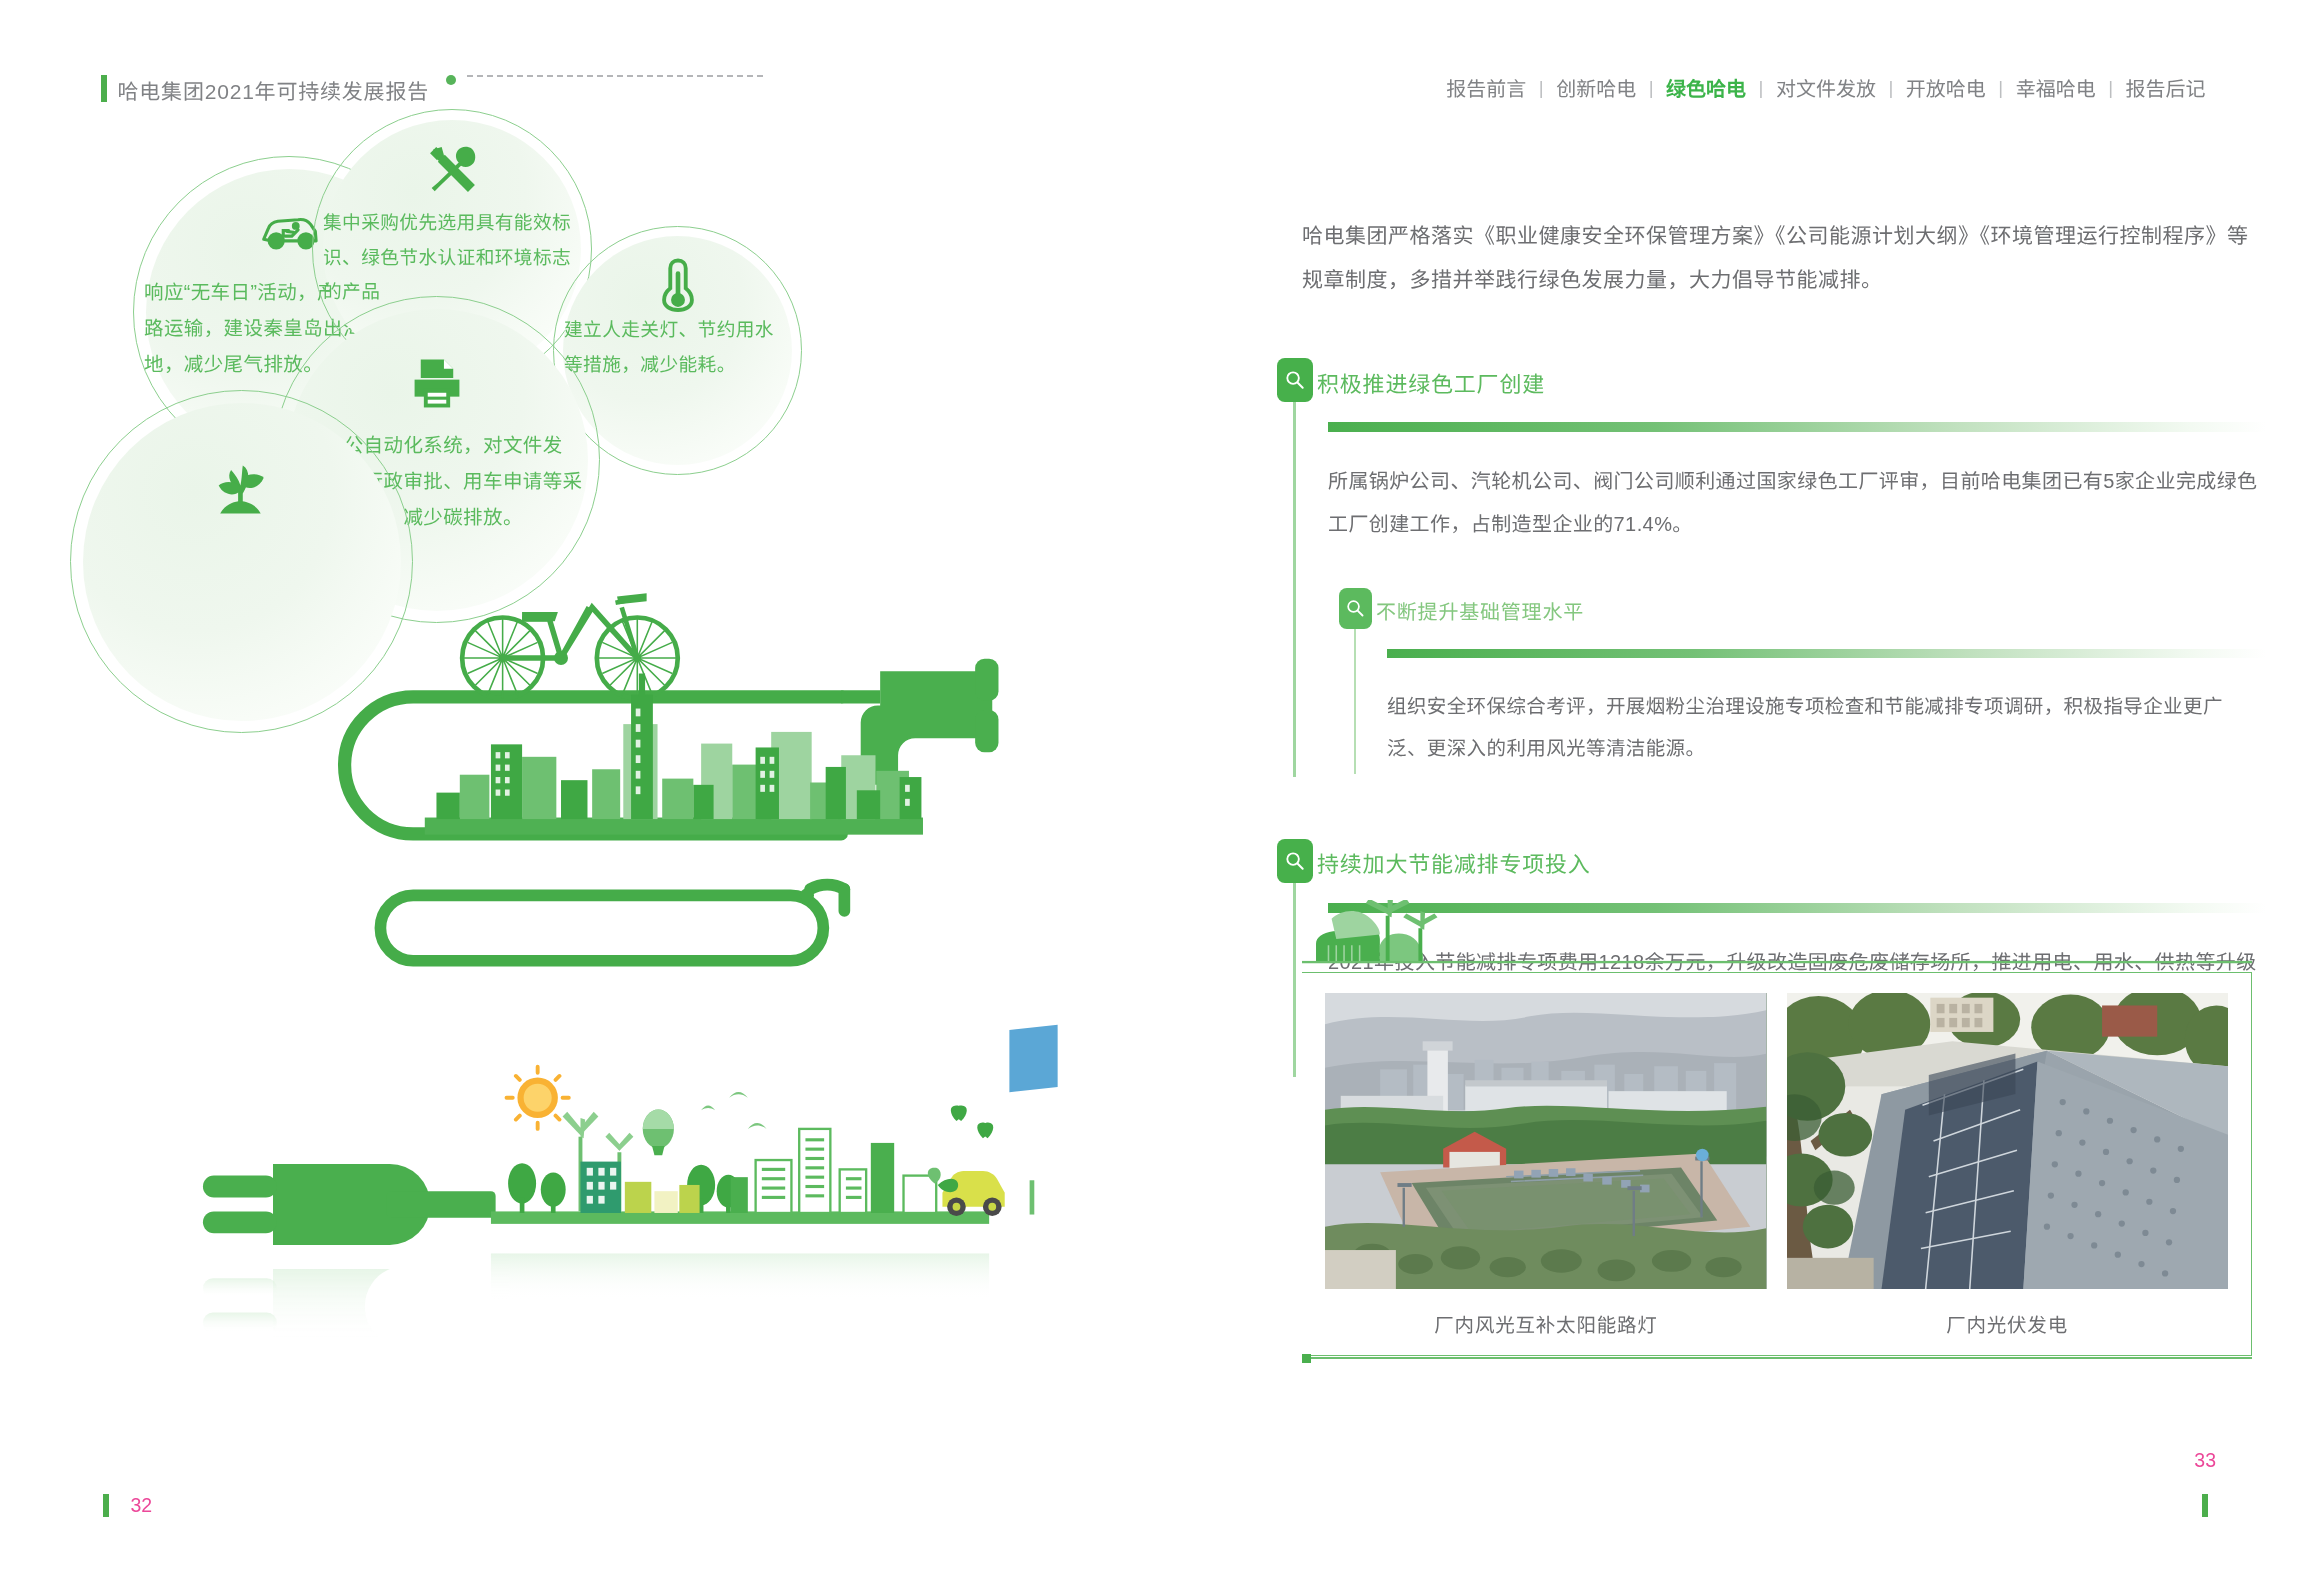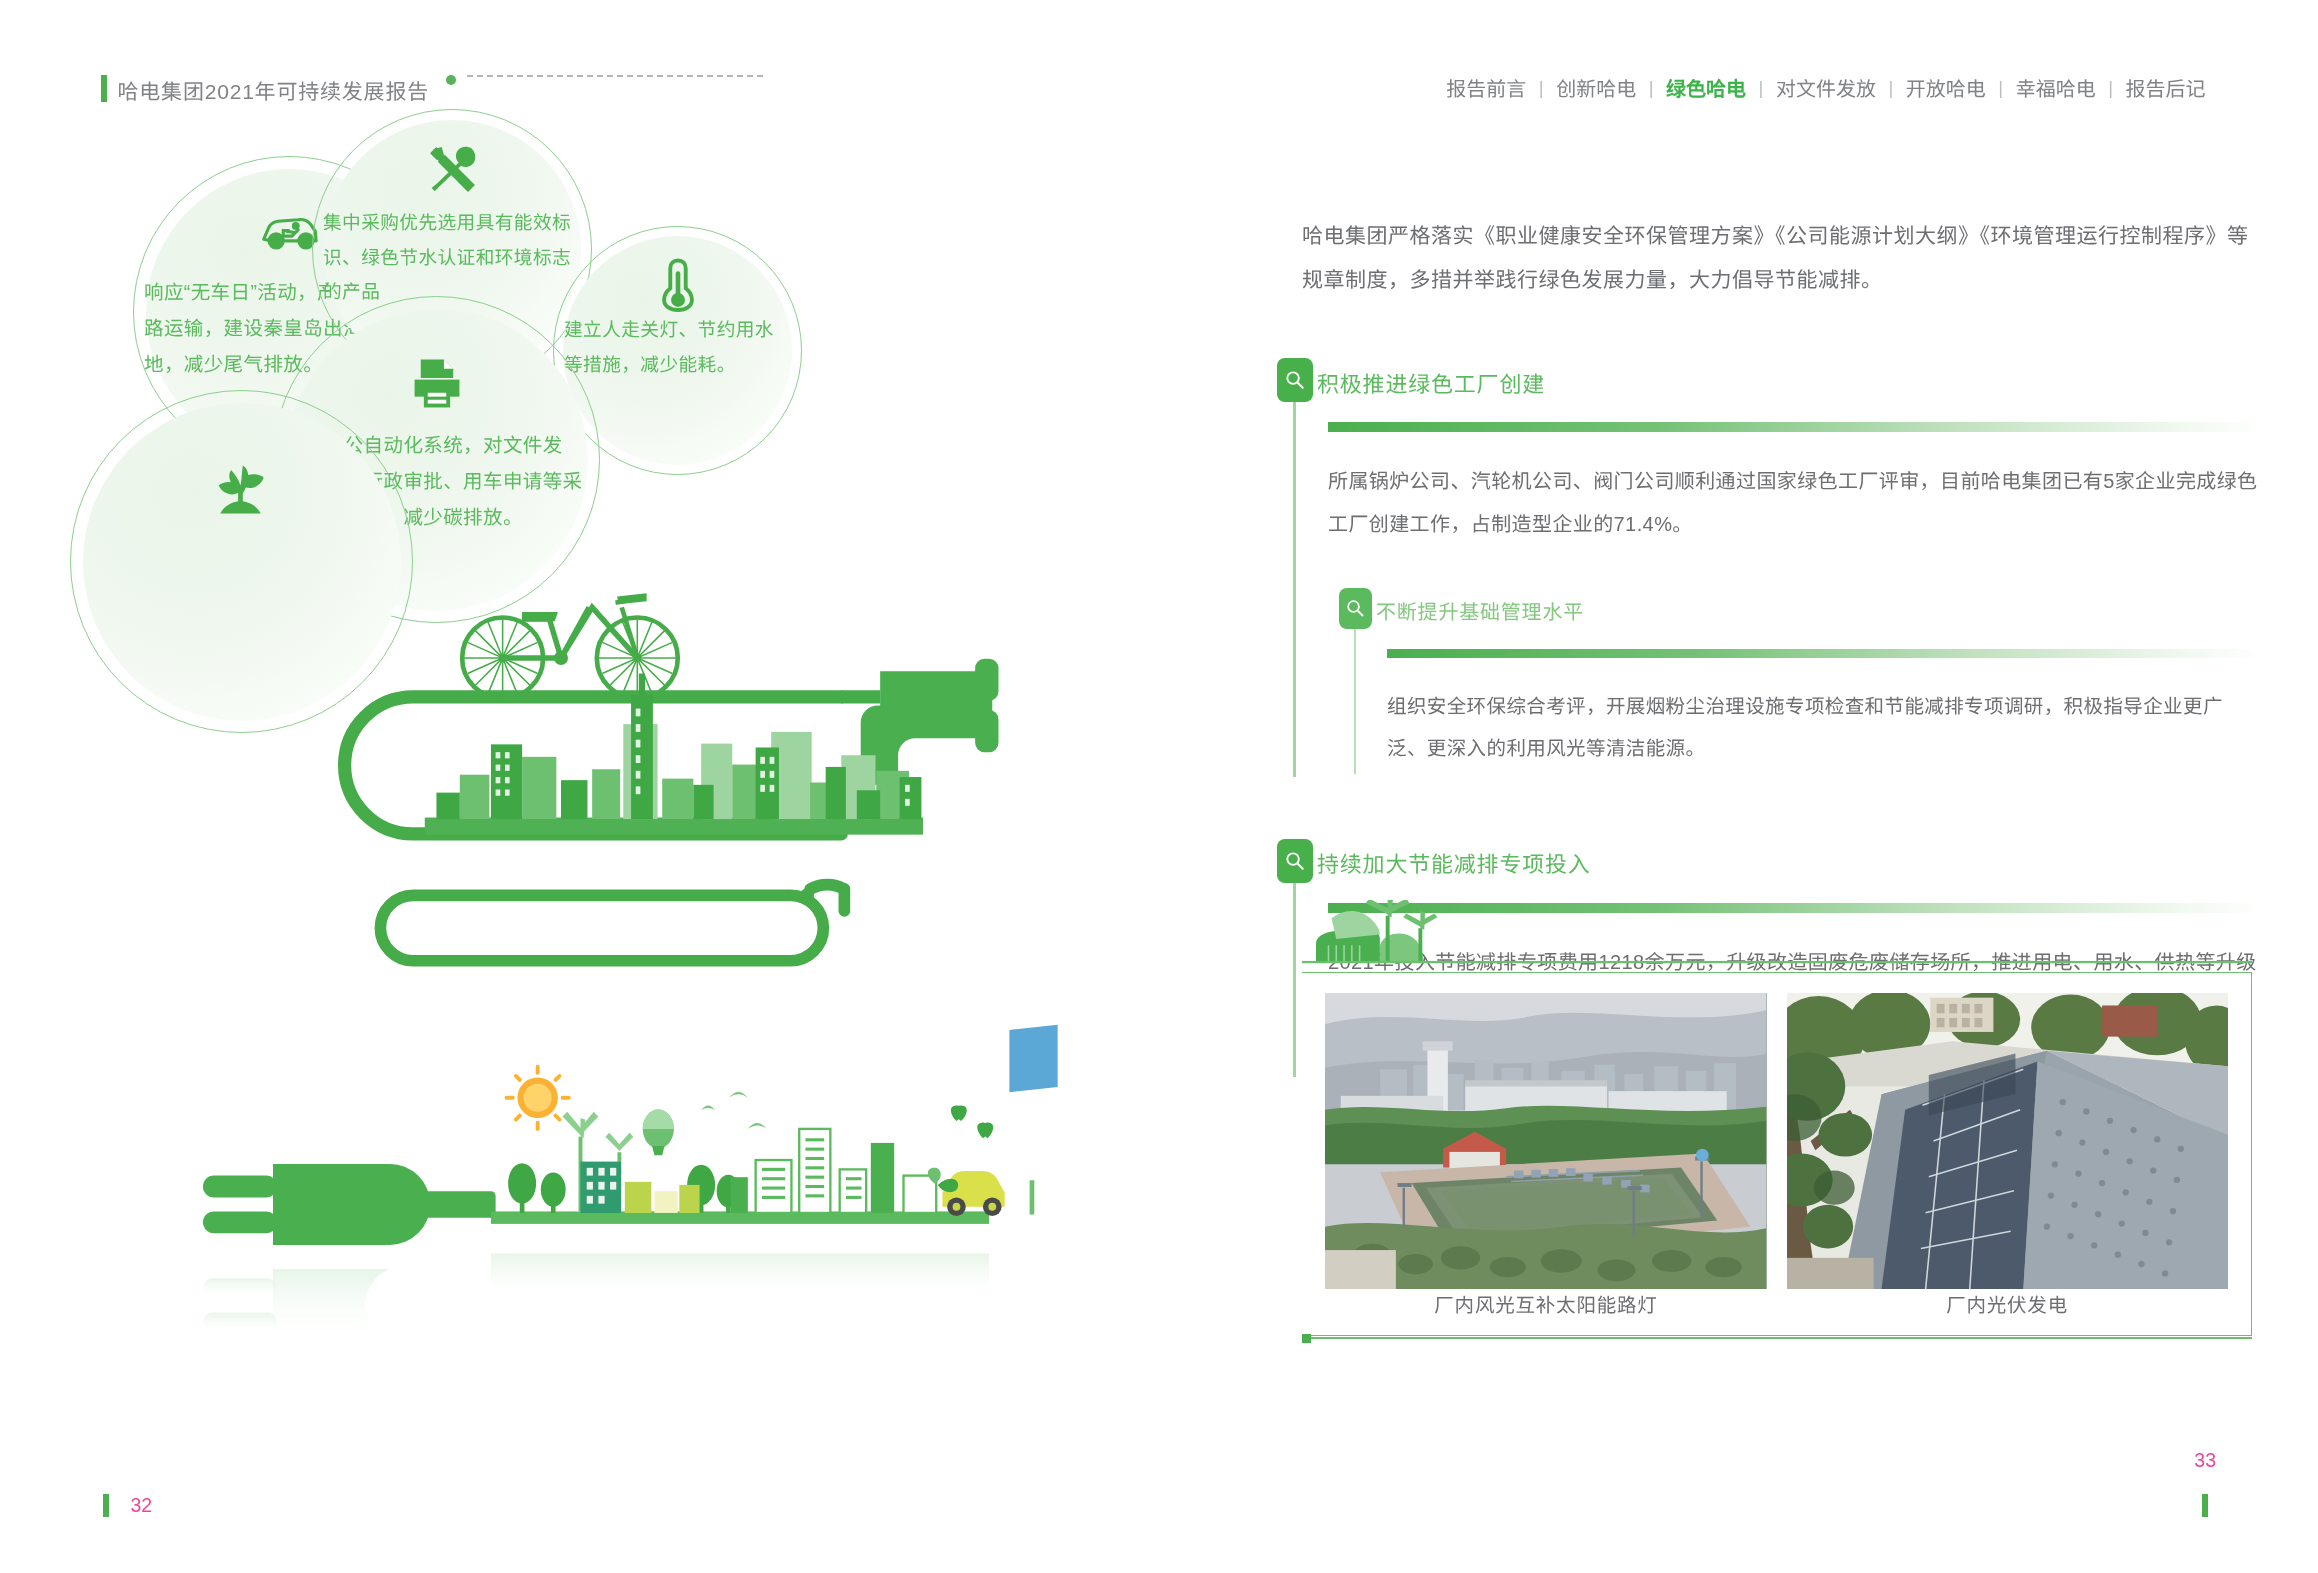--- a/index.html
+++ b/index.html
@@ -91,21 +91,21 @@
   .sec.lvl2 > .badge-rail{position:absolute;left:15px;top:41px;bottom:-4.7px;width:2.3px;background:#b6dfb4;}
 
   
   .photoblock{position:absolute;left:25px;top:783px;width:950px;}
   .deco{position:relative;height:72px;}
   .pframe{border:1.6px solid #6cbf6e;border-left:none;box-sizing:border-box;padding:20px 23.4px 17px 23.4px;
       display:flex;gap:20px;position:relative;background:#fff;}
   .pframe:before{content:"";position:absolute;left:0;top:0;bottom:0;width:1.6px;background:transparent;}
   .pcell{flex:1;}
   .pimg{width:100%;height:296px;position:relative;overflow:hidden;background:#9fb0a0;}
-  .pcap{text-align:center;font-size:19.5px;color:#6d6e71;letter-spacing:0.8px;}
+  .pcap{text-align:center;font-size:19.5px;color:#6d6e71;margin-top:20px;letter-spacing:0.8px;}
 
   .frame-tail{position:absolute;left:17px;top:1172px;width:960px;height:7.8px;display:flex;align-items:center;}
   .frame-tail .sq{width:9.3px;height:9.3px;background:#4aaf4e;flex:none;}
   .frame-tail .ln{flex:1;height:2.3px;background:#6cbf6e;}
 </style>
 </head>
 <body>
 
 <div class="page">
 

